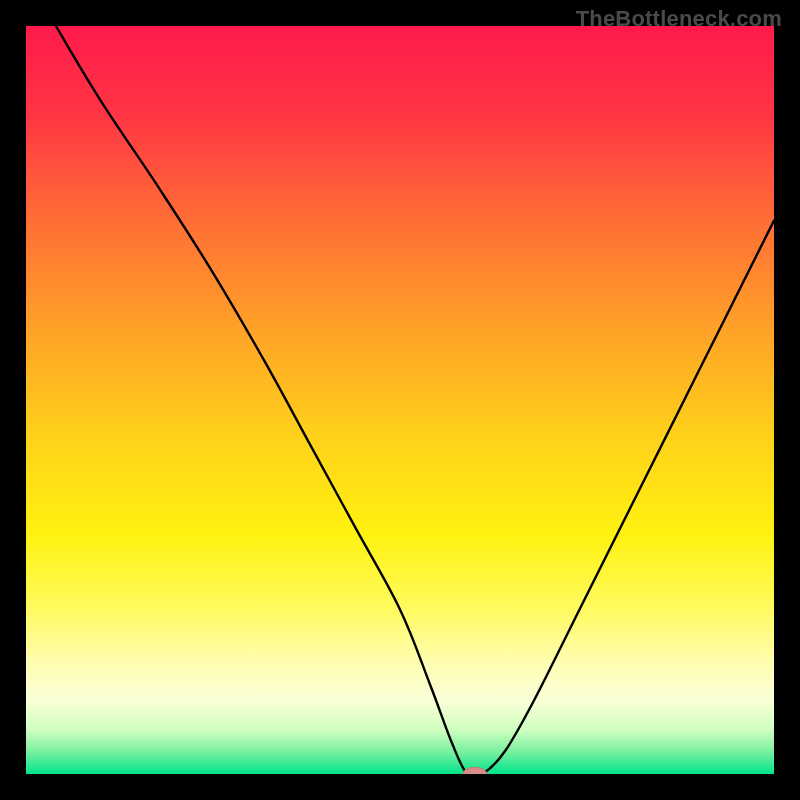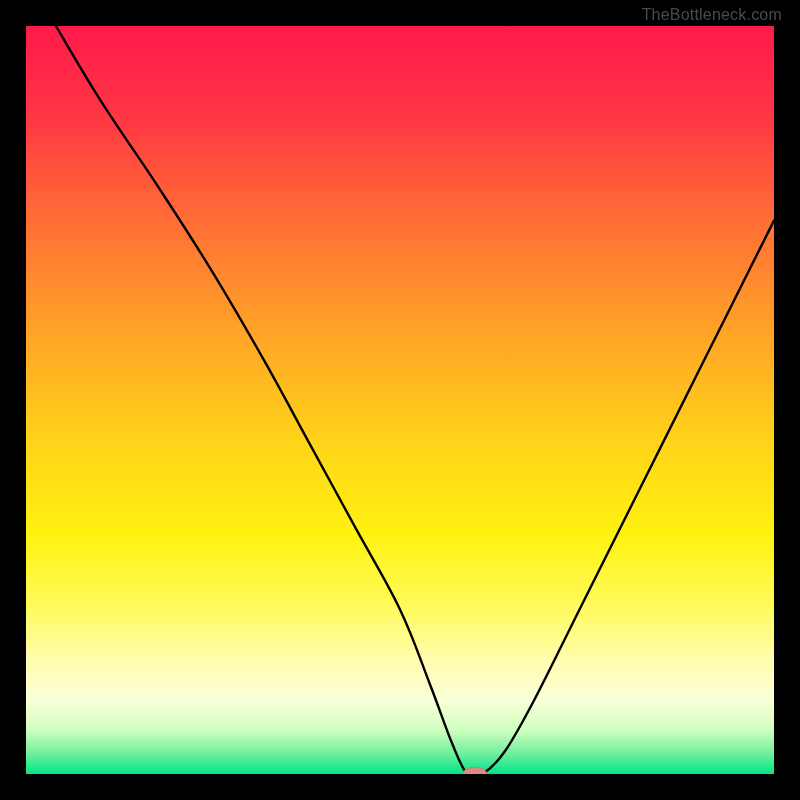--- a/index.html
+++ b/index.html
@@ -15,22 +15,22 @@
     position: relative;
     width: 800px;
     height: 800px;
     background: #000;
   }
   .watermark {
     position: absolute;
     top: 6px;
     right: 18px;
     color: #4a4a4a;
-    font-size: 16px;
-    font-weight: 400;
+    font-size: 22px;
+    font-weight: 700;
     letter-spacing: 0.2px;
     z-index: 5;
     user-select: none;
   }
   .plot {
     position: absolute;
     left: 26px;
     top: 26px;
     width: 748px;
     height: 748px;

